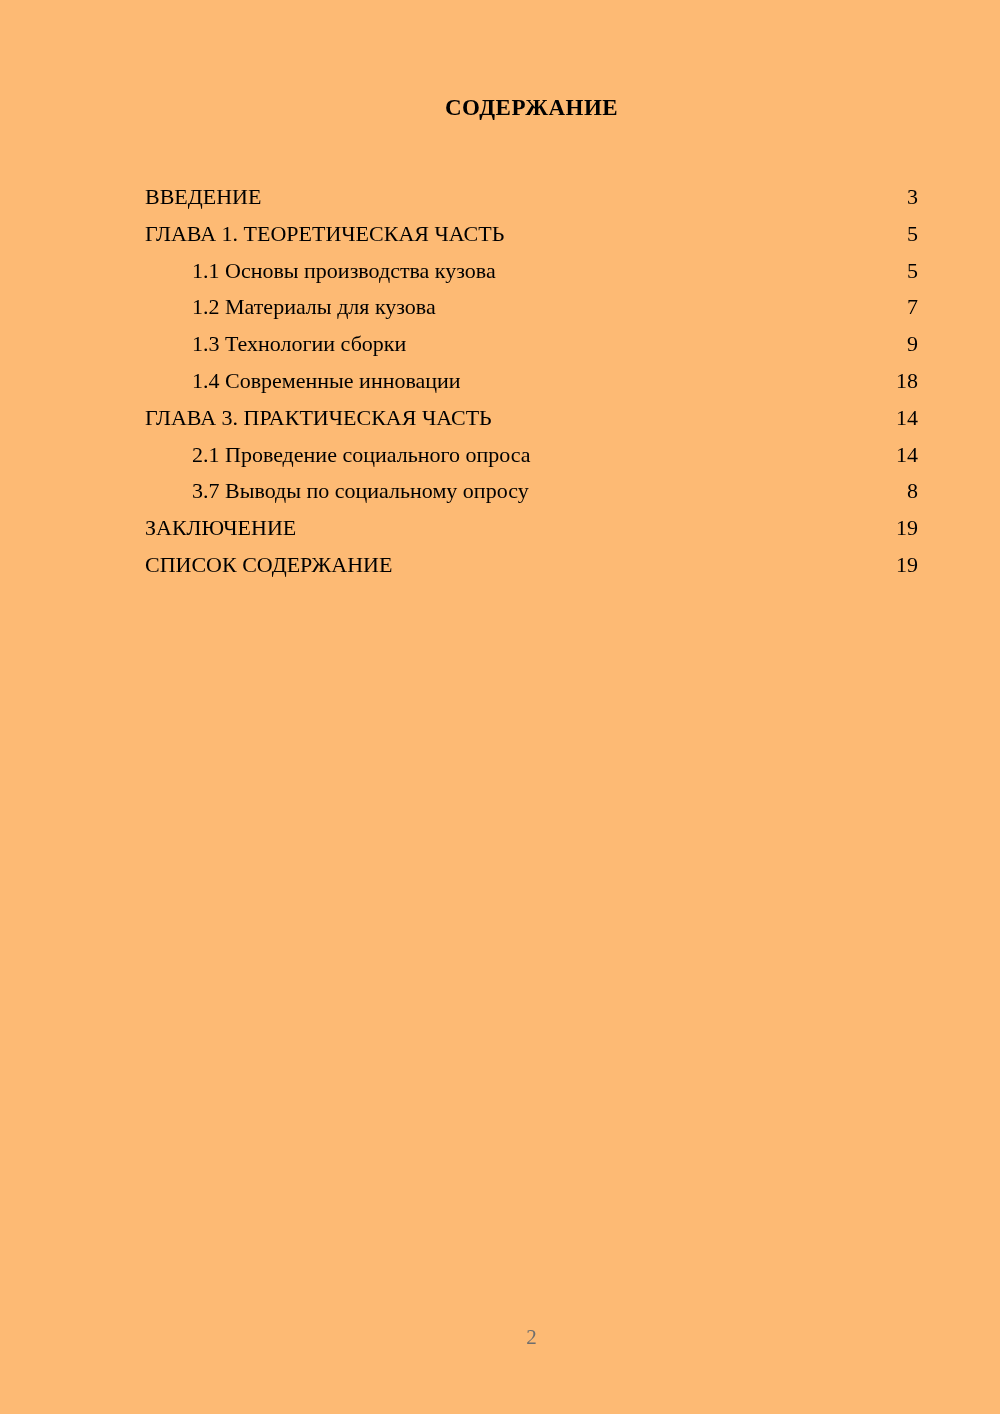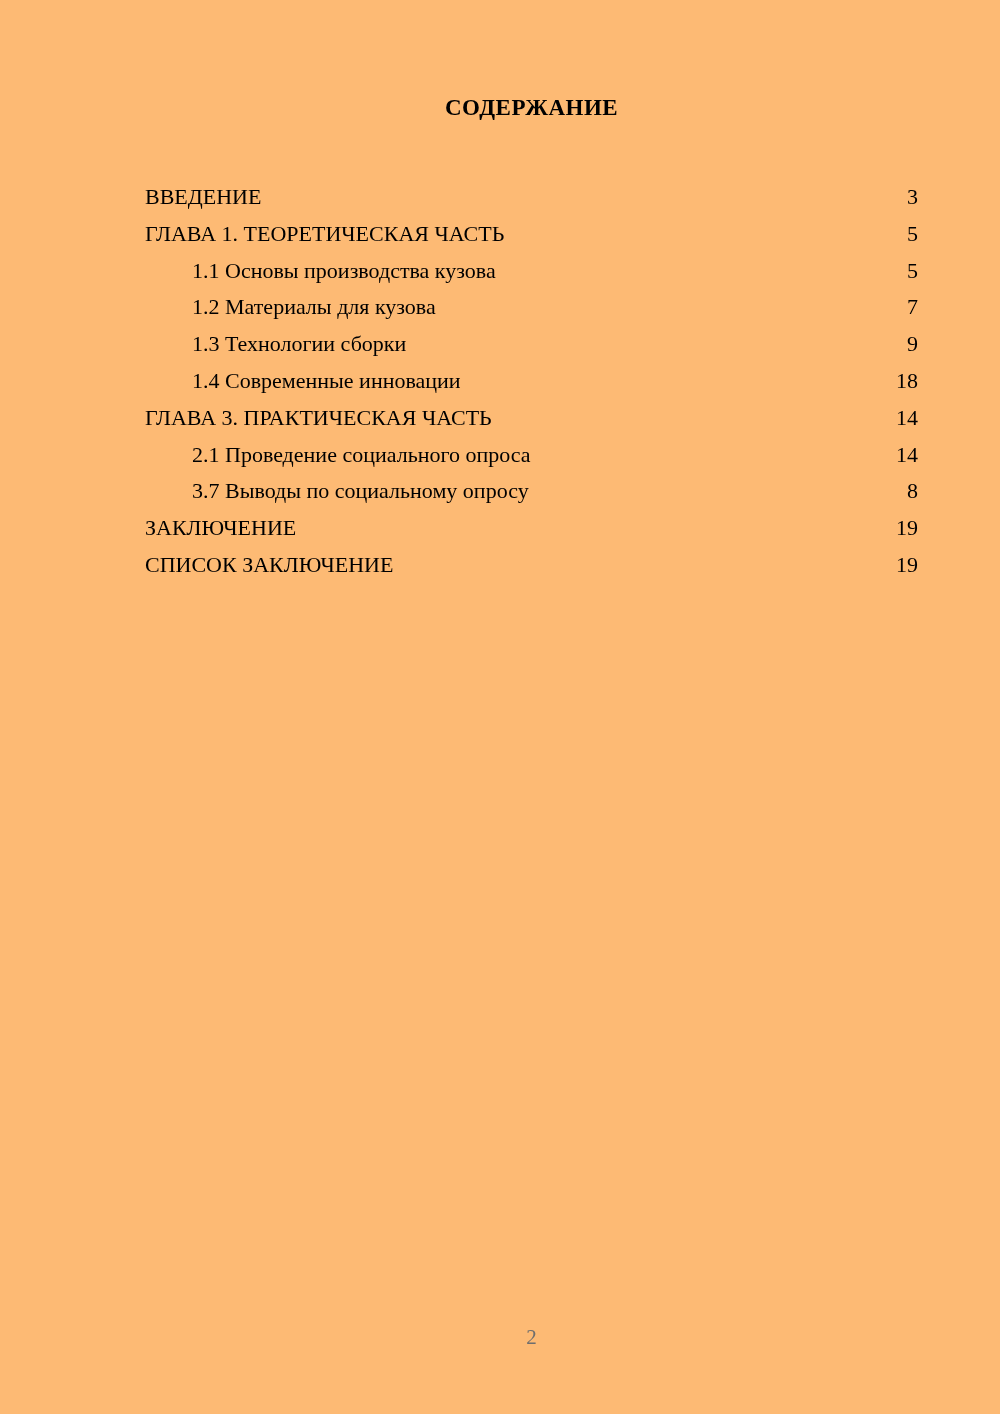--- a/index.html
+++ b/index.html
@@ -117,20 +117,20 @@
     <span class="toc-label">3.7 Выводы по социальному опросу</span>
     <span class="toc-page">8</span>
   </div>
 
   <div class="toc-row level-0">
     <span class="toc-label">ЗАКЛЮЧЕНИЕ</span>
     <span class="toc-page">19</span>
   </div>
 
   <div class="toc-row level-0">
-    <span class="toc-label">СПИСОК ЗАКЛЮЧЕНИЕ</span>
+    <span class="toc-label">СПИСОК СОДЕРЖАНИЕ</span>
     <span class="toc-page">19</span>
   </div>
 </div>
   </div>
 
   <div class="footer-page-number">2</div>
 </div>
 
 </body></html>

